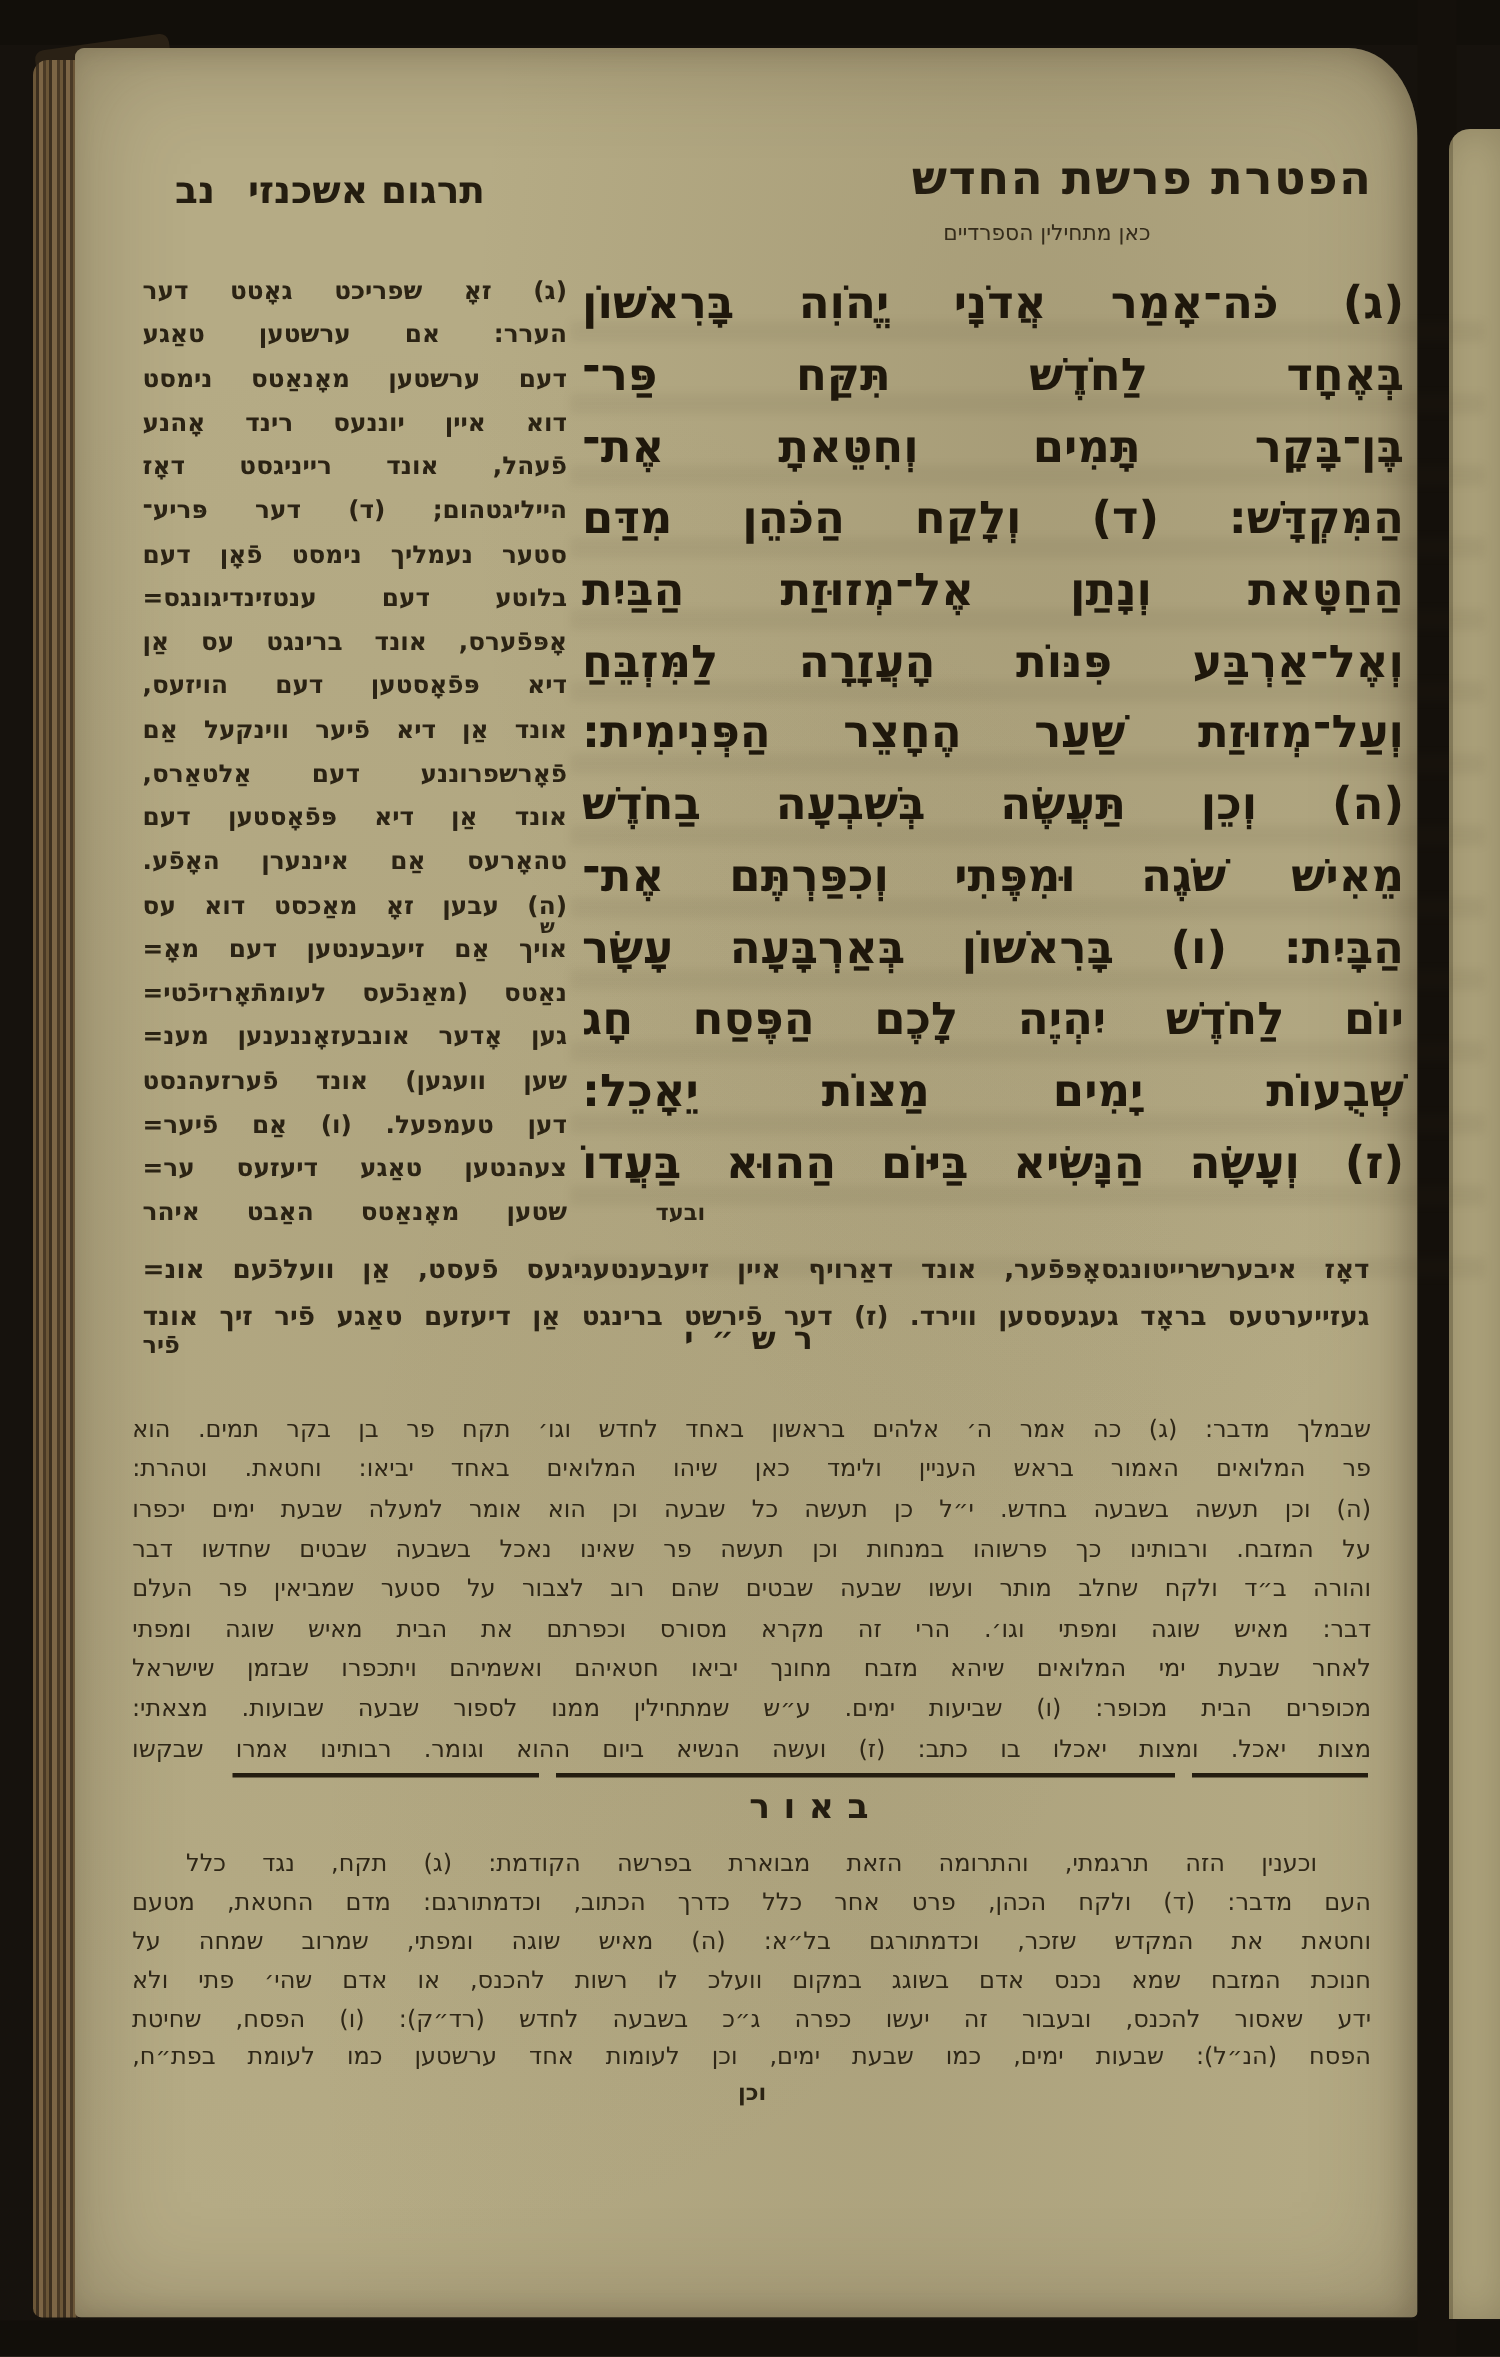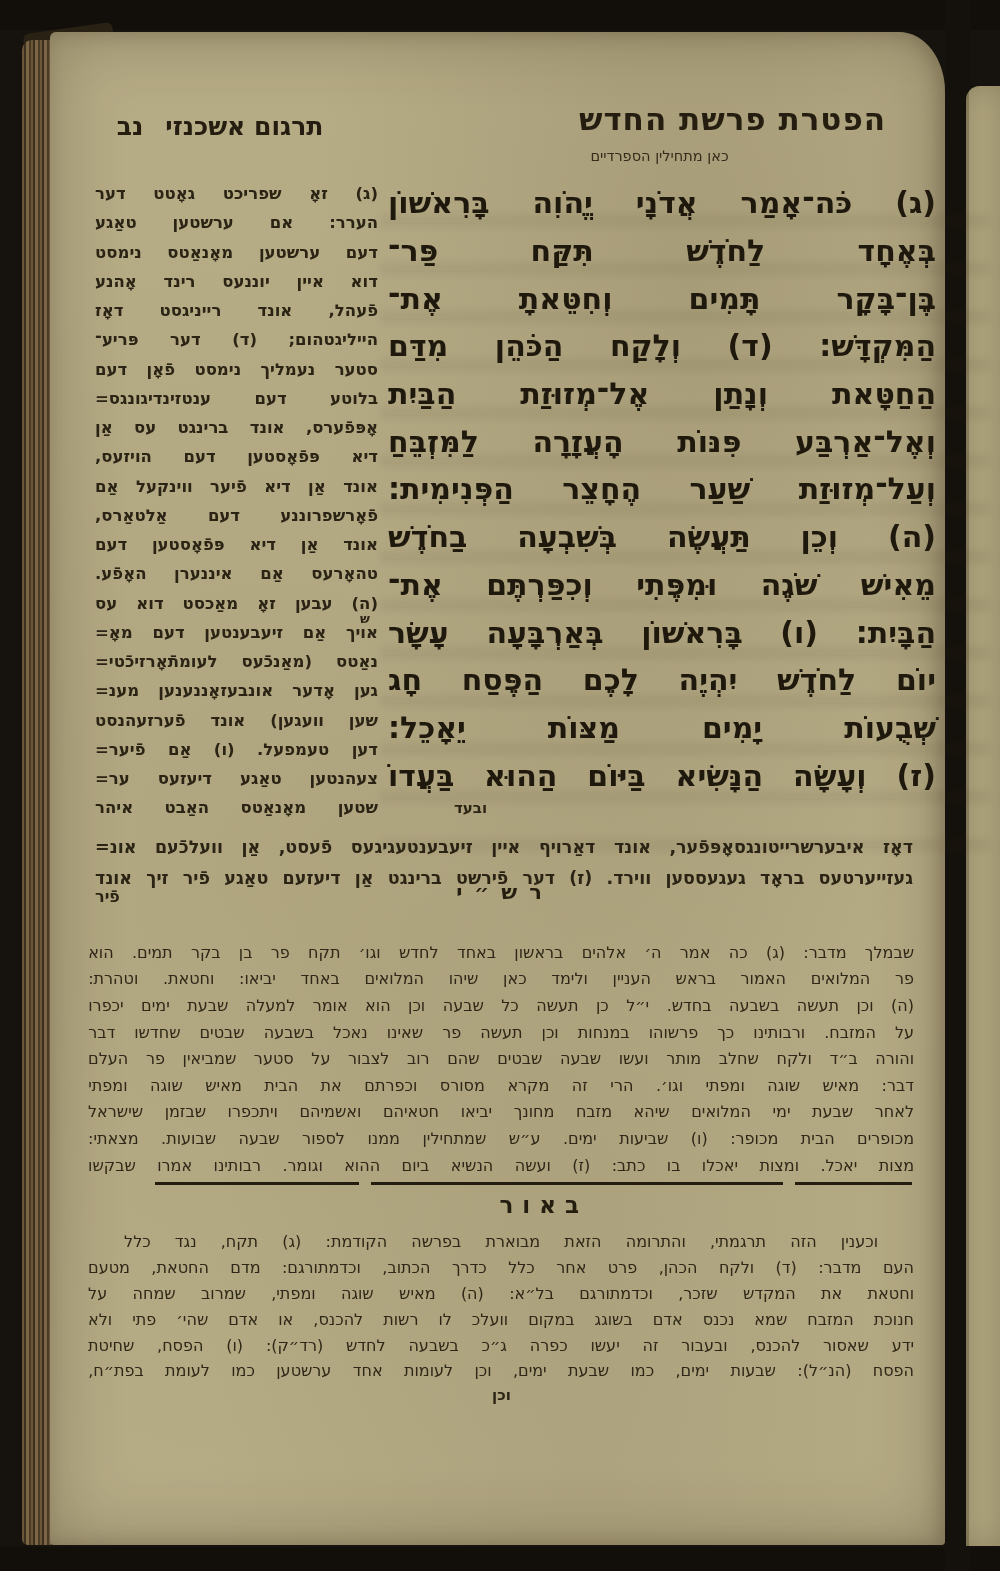--- a/index.html
+++ b/index.html
@@ -42,36 +42,36 @@
     position:absolute;left:966px;top:86px;width:34px;height:1460px;
     background:linear-gradient(90deg,#8f8663 0 3px,#b2a880 3px);
     border-radius:14px 0 0 0;
     box-shadow:inset 0 0 30px rgba(60,46,26,.3);
   }
   .bar-top{position:absolute;left:0;top:0;width:1000px;height:30px;background:#120f0a;}
   .bar-bottom{position:absolute;left:0;top:1547px;width:1000px;height:24px;background:#120f0a;}
 
   
   .abs{position:absolute;direction:rtl;}
-  .haftarah-title{left:550px;top:101px;width:365px;text-align:center;font-size:31px;font-weight:bold;letter-spacing:1px;color:#241d10;}
-  .sefardim-note{left:552px;top:148px;width:215px;text-align:center;font-size:14.5px;color:#352c1b;}
+  .haftarah-title{left:550px;top:101px;width:365px;text-align:right;font-size:31px;font-weight:bold;letter-spacing:1px;color:#241d10;}
+  .sefardim-note{left:552px;top:148px;width:215px;text-align:right;font-size:14.5px;color:#352c1b;}
   .targum-header{left:100px;top:112px;width:240px;display:flex;direction:rtl;justify-content:center;gap:22px;font-size:25px;font-weight:bold;color:#241d10;}
 
   .big-lines{left:388px;top:179px;width:548px;font-size:30px;font-weight:bold;color:#1f180c;}
   .big-lines .tline{height:47.7px;align-items:center;}
   .small-lines{left:95px;top:179px;width:283px;font-size:16.5px;font-weight:bold;color:#2b2314;}
   .small-lines .tline{height:29.25px;align-items:center;}
   .cont-lines{left:95px;top:831px;width:818px;font-size:17.5px;font-weight:bold;color:#2b2314;}
   .cont-lines .tline{height:31px;align-items:center;}
 
   .tline{display:flex;direction:rtl;justify-content:space-between;white-space:nowrap;}
   .tline span{display:inline-block;}
 
   .catchword{font-weight:bold;color:#2b2314;}
-  .cw-main{left:437px;top:799px;font-size:15px;margin-left:17px;}
+  .cw-main{left:437px;top:799px;font-size:15px;}
   .cw-cont{left:95px;top:887px;font-size:16px;}
   .cw-biur{left:492px;top:1386px;font-size:15px;}
   .margin-mark{left:360px;top:611px;font-size:13px;font-weight:bold;color:#2b2314;}
 
   .rashi-heading{left:420px;top:880px;width:170px;text-align:center;font-size:21px;font-weight:bold;letter-spacing:12px;padding-right:12px;color:#241d10;}
   .rashi-lines{left:88px;top:939px;width:826px;font-size:16px;color:#2f2717;}
   .rashi-lines .tline{height:26.6px;align-items:center;}
 
   .divider{
     left:155px;top:1182px;width:757px;height:3px;

